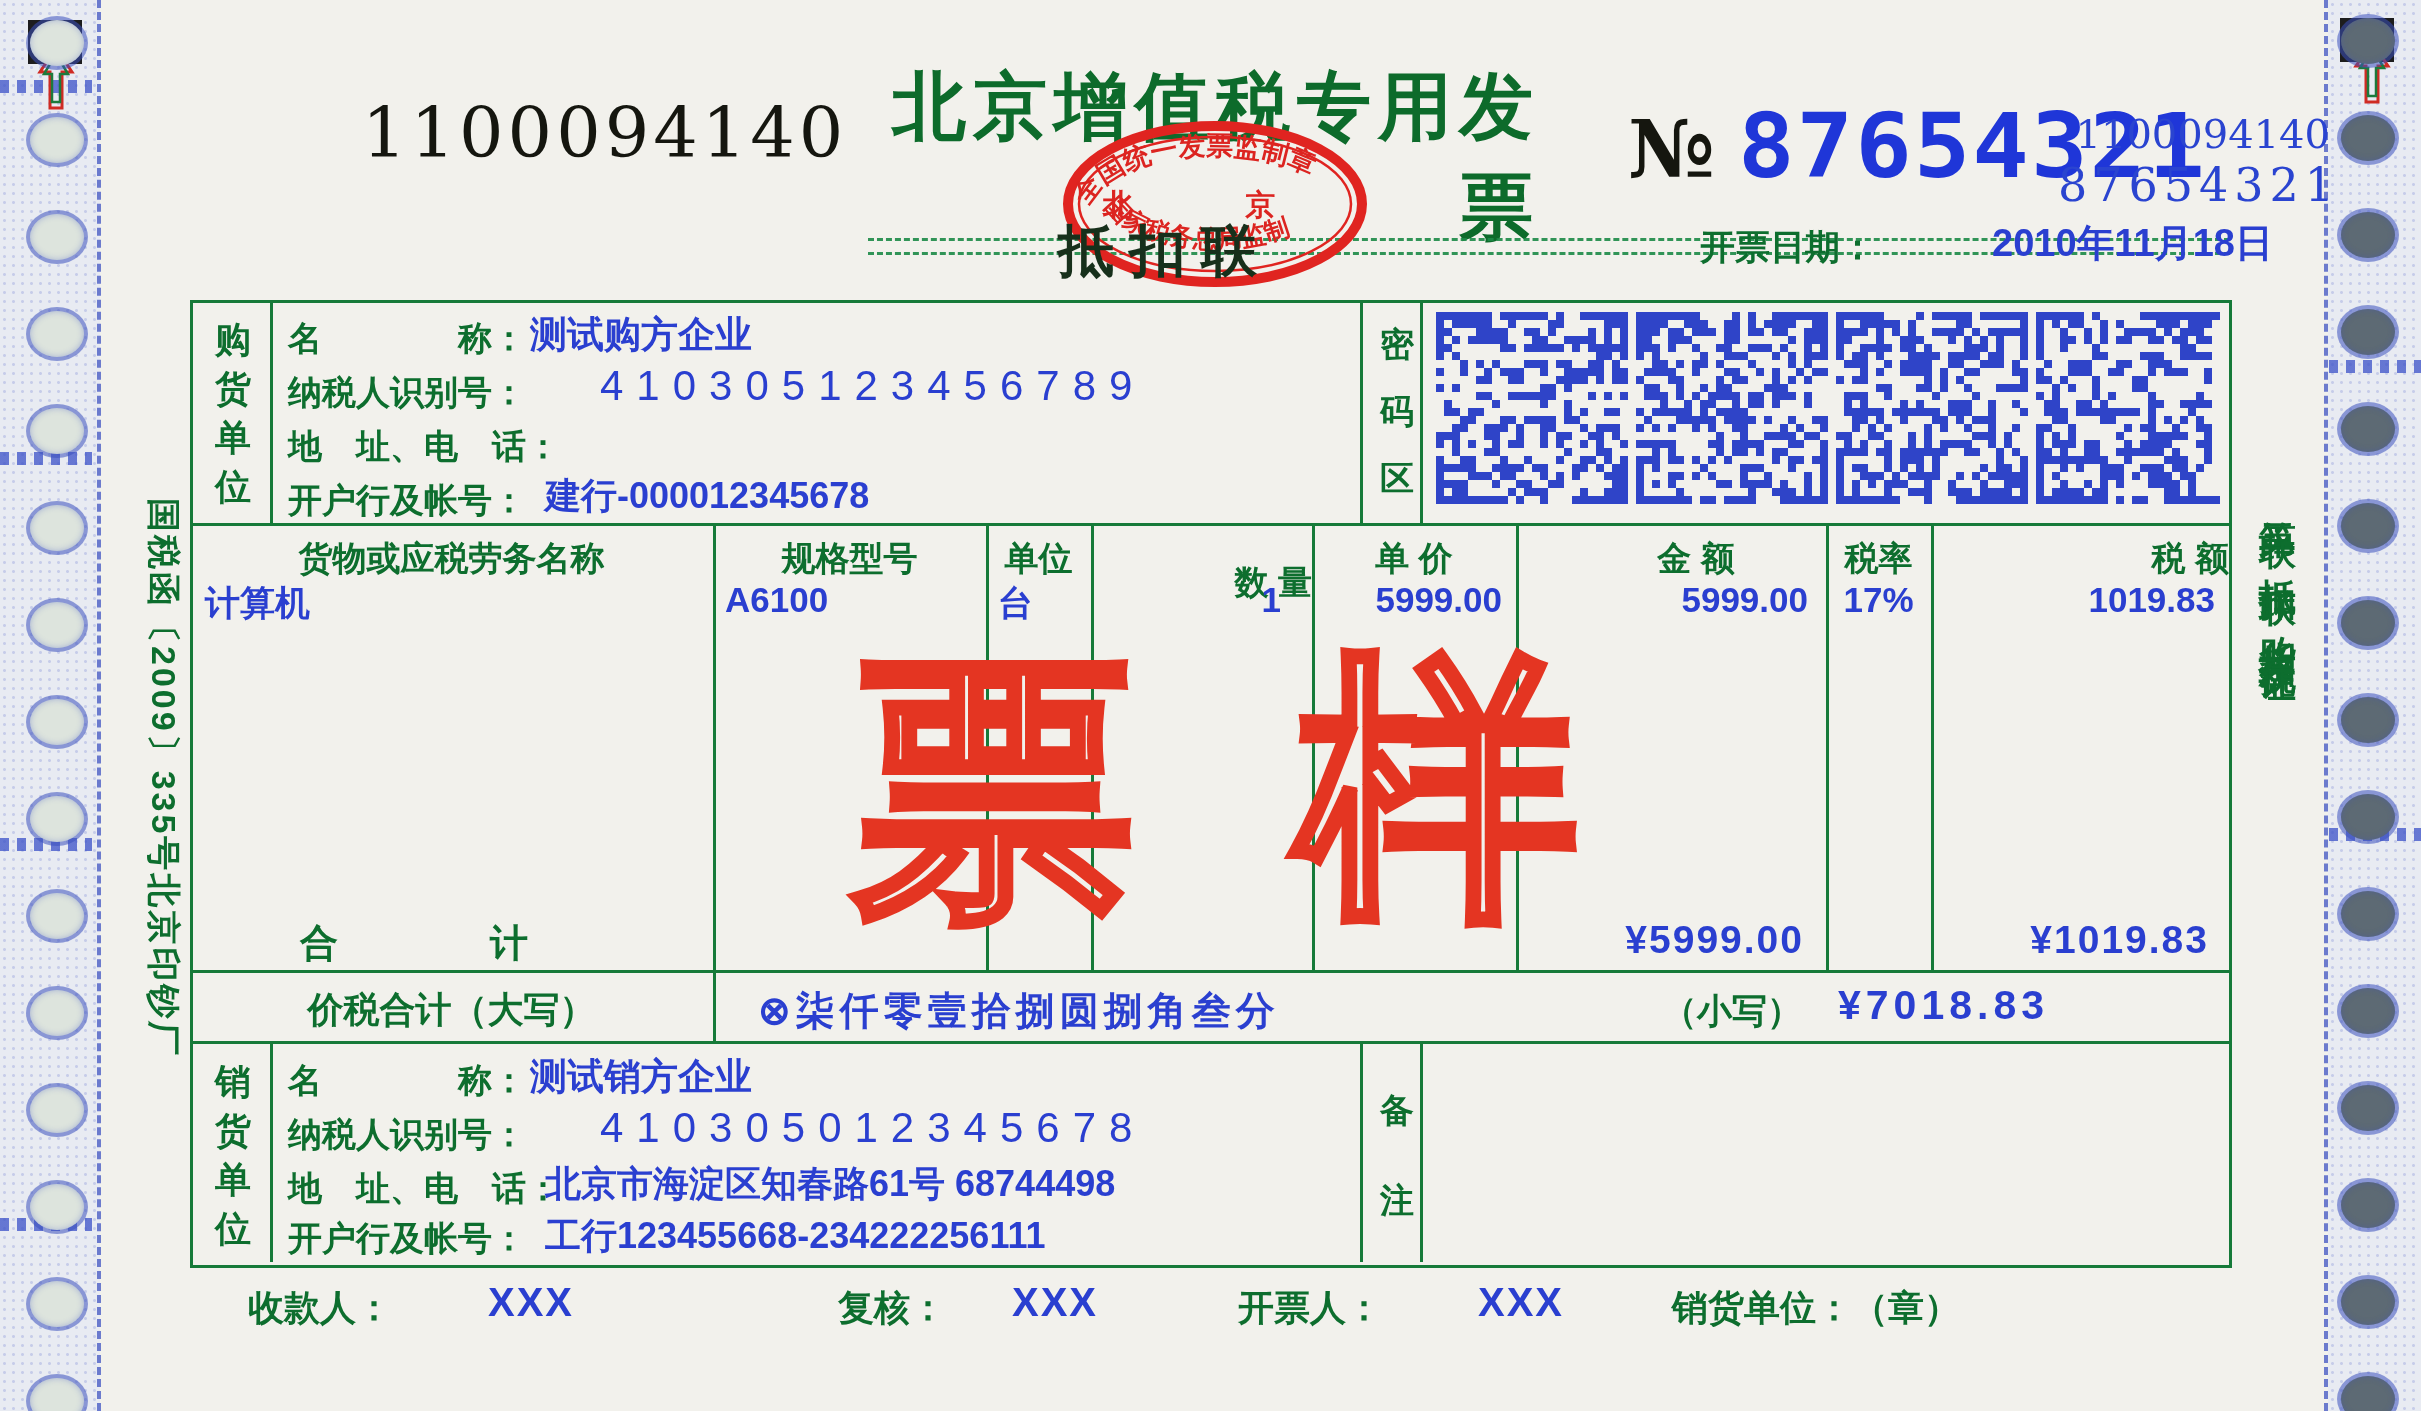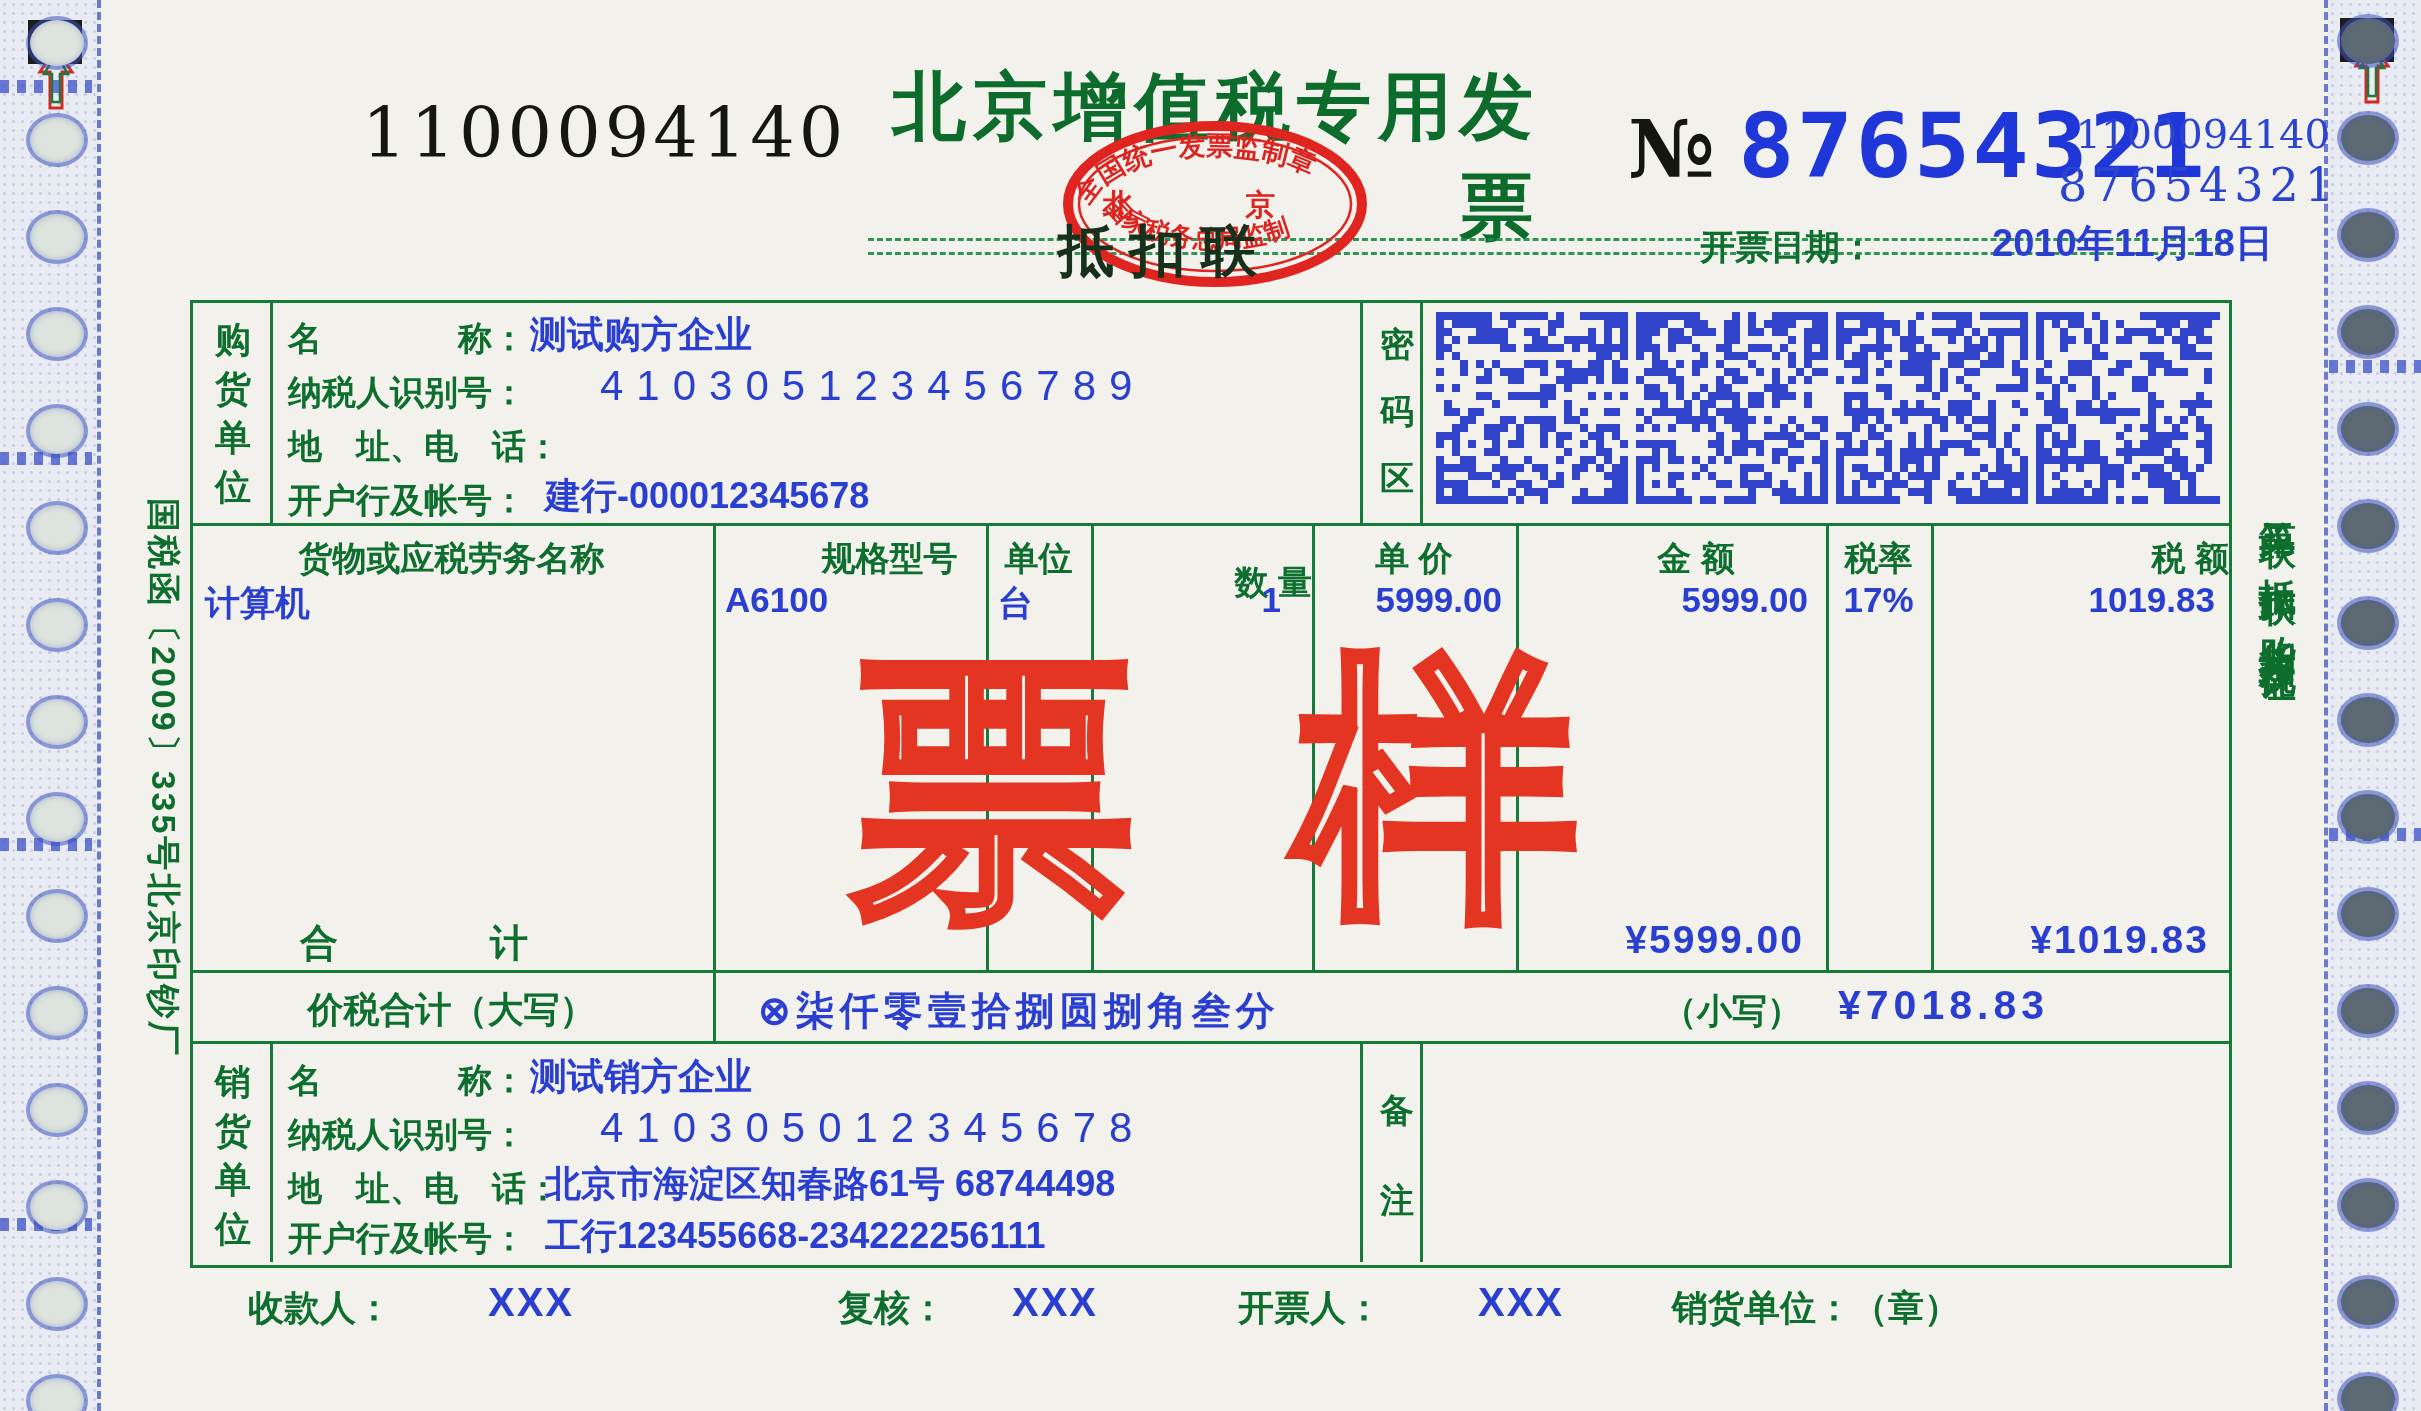--- a/index.html
+++ b/index.html
@@ -1172,21 +1172,21 @@
       <rect x="600" y="0" width="8" height="48" fill="#2f44c8"></rect>
       <rect x="744" y="0" width="48" height="8" fill="#2f44c8"></rect>
       <rect x="784" y="0" width="8" height="48" fill="#2f44c8"></rect>
       <rect x="600" y="184" width="48" height="8" fill="#2f44c8"></rect>
       <rect x="600" y="144" width="8" height="48" fill="#2f44c8"></rect>
       <rect x="744" y="184" width="48" height="8" fill="#2f44c8"></rect>
       <rect x="784" y="144" width="8" height="48" fill="#2f44c8"></rect>
     </svg>
 
   <div class="abs green label" style="left:190px;top:536px;width:523px;text-align:center;font-size:34px;">货物或应税劳务名称</div>
-  <div class="abs green label" style="left:713px;top:536px;width:273px;text-align:center;font-size:34px;padding-left:40px;">规格型号</div>
+  <div class="abs green label" style="left:713px;top:536px;width:273px;text-align:center;font-size:34px;">规格型号</div>
   <div class="abs green label" style="left:1091px;top:536px;width:105px;text-align:center;font-size:34px;margin-left:-105px;left:1091px;">单位</div>
   <div class="abs green label" style="left:1091px;top:560px;width:221px;text-align:right;font-size:34px;">数 量</div>
   <div class="abs green label" style="left:1312px;top:536px;width:204px;text-align:center;font-size:34px;">单 价</div>
   <div class="abs green label" style="left:1516px;top:536px;width:360px;text-align:center;font-size:34px;">金 额</div>
   <div class="abs green label" style="left:1826px;top:536px;width:105px;text-align:center;font-size:34px;">税率</div>
   <div class="abs green label" style="left:1931px;top:536px;width:298px;text-align:right;font-size:34px;">税 额</div>
 
   <div class="abs blue label" style="left:205px;top:580px;font-size:35px;">计算机</div>
   <div class="abs blue label" style="left:725px;top:580px;font-size:35px;">A6100</div>
   <div class="abs blue label" style="left:998px;top:580px;font-size:35px;">台</div>

